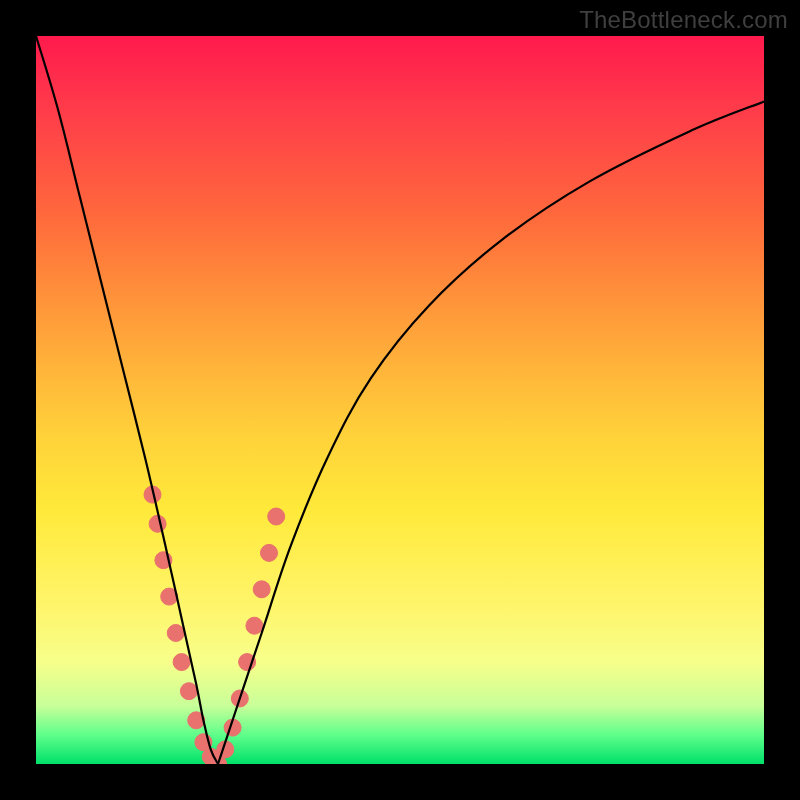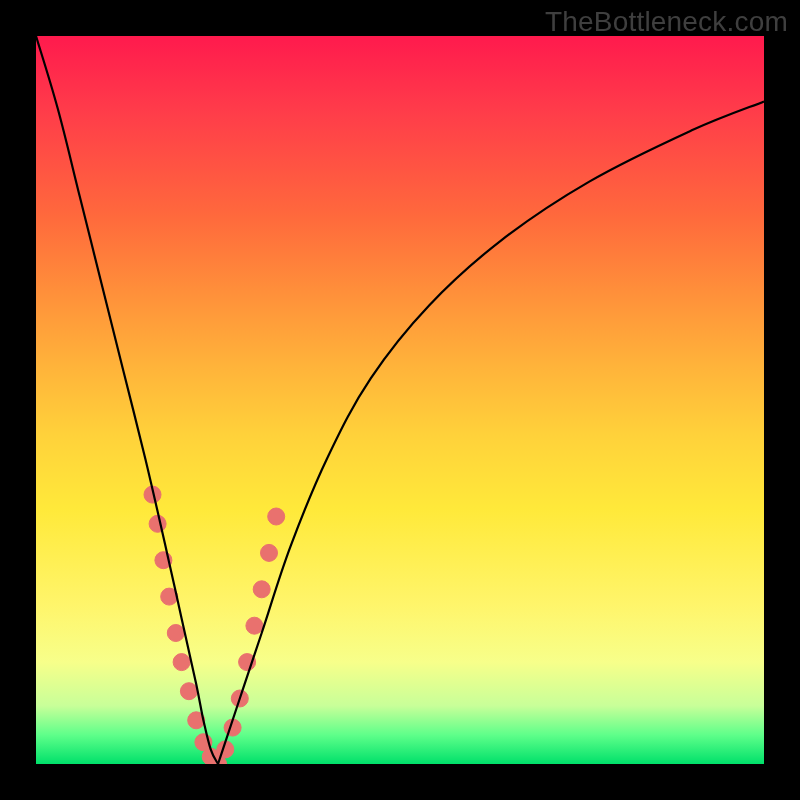--- a/index.html
+++ b/index.html
@@ -39,21 +39,21 @@
       #c8ff99 92%,
       #5fff8a 96%,
       #00e06a 100%
     );
   }
   .watermark {
     position: absolute;
     top: 6px;
     right: 12px;
     color: #3f3f3f;
-    font-size: 28px;
+    font-size: 24px;
     letter-spacing: 0.2px;
     font-weight: 500;
     user-select: none;
   }
   svg.curves {
     position: absolute;
     left: 0;
     top: 0;
     width: 728px;
     height: 728px;

